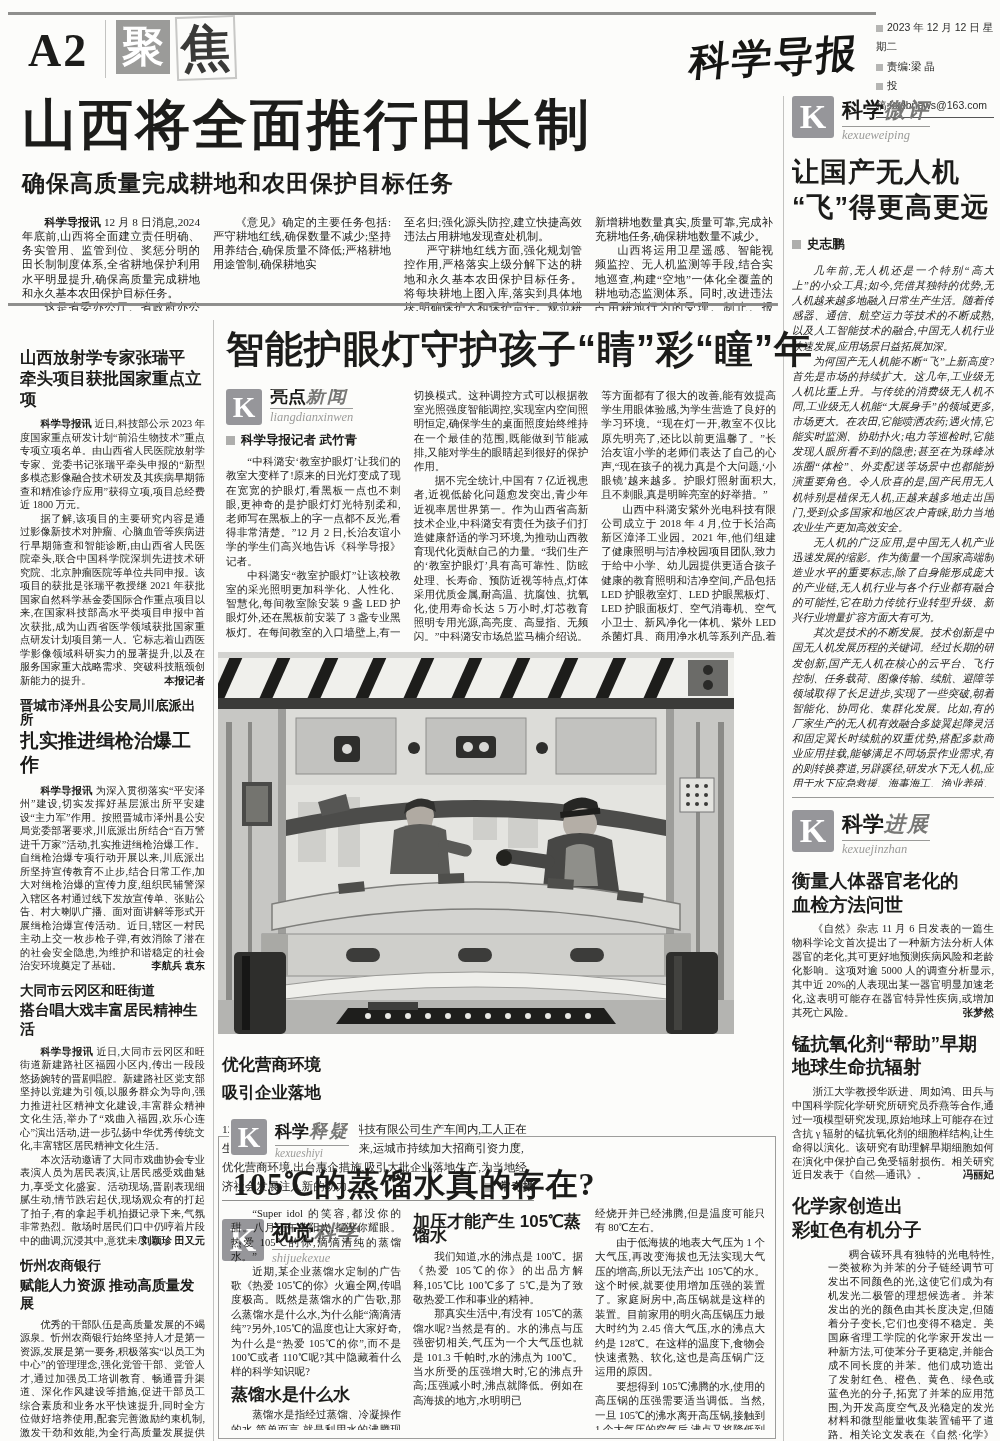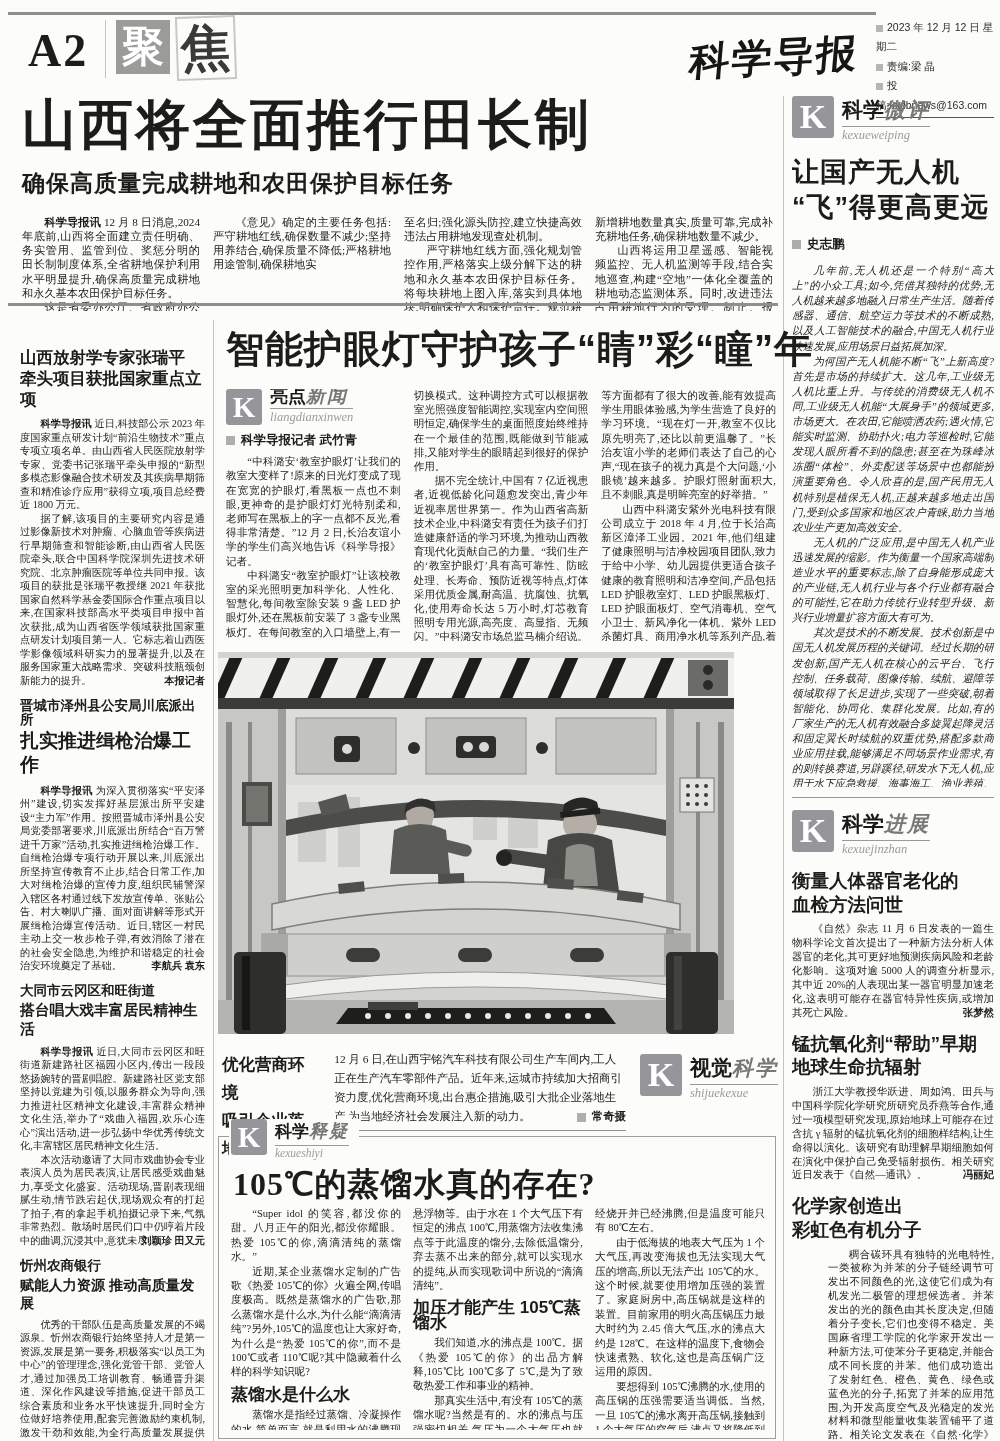--- a/index.html
+++ b/index.html
@@ -312,21 +312,21 @@
           <circle cx="290" cy="364" r="3"></circle>
           <circle cx="310" cy="364" r="3"></circle>
           <circle cx="330" cy="364" r="3"></circle>
           <circle cx="350" cy="364" r="3"></circle>
           <circle cx="370" cy="364" r="3"></circle>
       </g>
       <rect x="150" y="350" width="50" height="8" fill="#3f3f3d"></rect>
     </svg>
   </div>
 
-  <div class="abs" style="left:222px;top:1050px;width:556px;display:flex;gap:14px;align-items:flex-start;">
+  <div class="abs" style="left:222px;top:1050px;width:556px;display:flex;gap:14px;align-items:flex-start;flex-direction:column;">
     <div class="caption-title" style="width:105px;">
       <div>优化营商环境</div>
       <div>吸引企业落地</div>
     </div>
     <div style="width:312px;font-size:11.4px;line-height:19px;border-bottom:1px solid #8f8f8d;padding-bottom:4px;">
       <p class="noind" style="display:inline;">12 月 6 日,在山西宇铭汽车科技有限公司生产车间内,工人正在生产汽车零部件产品。近年来,运城市持续加大招商引资力度,优化营商环境,出台惠企措施,吸引大批企业落地生产,为当地经济社会发展注入新的动力。</p>
       <span style="white-space:nowrap;float:right;"><span class="sq"></span><b>常奇摄</b></span>
     </div>
     <div class="badge" style="margin-top:4px;">
       <div class="badge-k bk-lg">K</div>
@@ -349,21 +349,20 @@
     </div>
     <div class="qa-hl" style="position:absolute;left:14px;top:26px;">105℃的蒸馏水真的存在?</div>
     <div style="position:absolute;left:12px;top:70px;right:10px;bottom:8px;display:flex;gap:12px;overflow:hidden;">
       <div class="qa-body" style="width:172px;">
         <p>“Super idol 的笑容,都没你的甜。八月正午的阳光,都没你耀眼。热爱 105℃的你,滴滴清纯的蒸馏水。”</p>
         <p>近期,某企业蒸馏水定制的广告歌《热爱 105℃的你》火遍全网,传唱度极高。既然是蒸馏水的广告歌,那么蒸馏水是什么水,为什么能“滴滴清纯”?另外,105℃的温度也让大家好奇,为什么是“热爱 105℃的你”,而不是 100℃或者 110℃呢?其中隐藏着什么样的科学知识呢?</p>
         <div class="subhead2">蒸馏水是什么水</div>
         <p>蒸馏水是指经过蒸馏、冷凝操作的水,简单而言,就是利用水的沸腾现象来提纯的纯净水。自然界中的水都不纯净,通常含有钙、镁、铁等多种元素,还含有机物、微生物、溶解的气体(如二氧化碳)和</p>
       </div>
       <div class="qa-body" style="width:172px;">
-        <p class="noind">悬浮物等。由于水在 1 个大气压下有恒定的沸点 100℃,用蒸馏方法收集沸点等于此温度的馏分,去除低温馏分,弃去蒸不出来的部分,就可以实现水的提纯,从而实现歌词中所说的“滴滴清纯”。</p>
         <div class="subhead2">加压才能产生 105℃蒸馏水</div>
         <p>我们知道,水的沸点是 100℃。据《热爱 105℃的你》的出品方解释,105℃比 100℃多了 5℃,是为了致敬热爱工作和事业的精神。</p>
         <p>那真实生活中,有没有 105℃的蒸馏水呢?当然是有的。水的沸点与压强密切相关,气压为一个大气压也就是 101.3 千帕时,水的沸点为 100℃。当水所受的压强增大时,它的沸点升高;压强减小时,沸点就降低。例如在高海拔的地方,水明明已</p>
       </div>
       <div class="qa-body" style="width:172px;">
         <p class="noind">经烧开并已经沸腾,但是温度可能只有 80℃左右。</p>
         <p>由于低海拔的地表大气压为 1 个大气压,再改变海拔也无法实现大气压的增高,所以无法产出 105℃的水。这个时候,就要使用增加压强的装置了。家庭厨房中,高压锅就是这样的装置。目前家用的明火高压锅压力最大时约为 2.45 倍大气压,水的沸点大约是 128℃。在这样的温度下,食物会快速煮熟、软化,这也是高压锅广泛运用的原因。</p>
         <p>要想得到 105℃沸腾的水,使用的高压锅的压强需要适当调低。当然,一旦 105℃的沸水离开高压锅,接触到 1 个大气压的空气后,沸点又将降低到 100℃。所以,我们大胆猜想,某企业的纯净水也是经过高压处理过的纯净水,因此才这样的“滴滴清纯”,与众不同。</p>
 
       </div>

